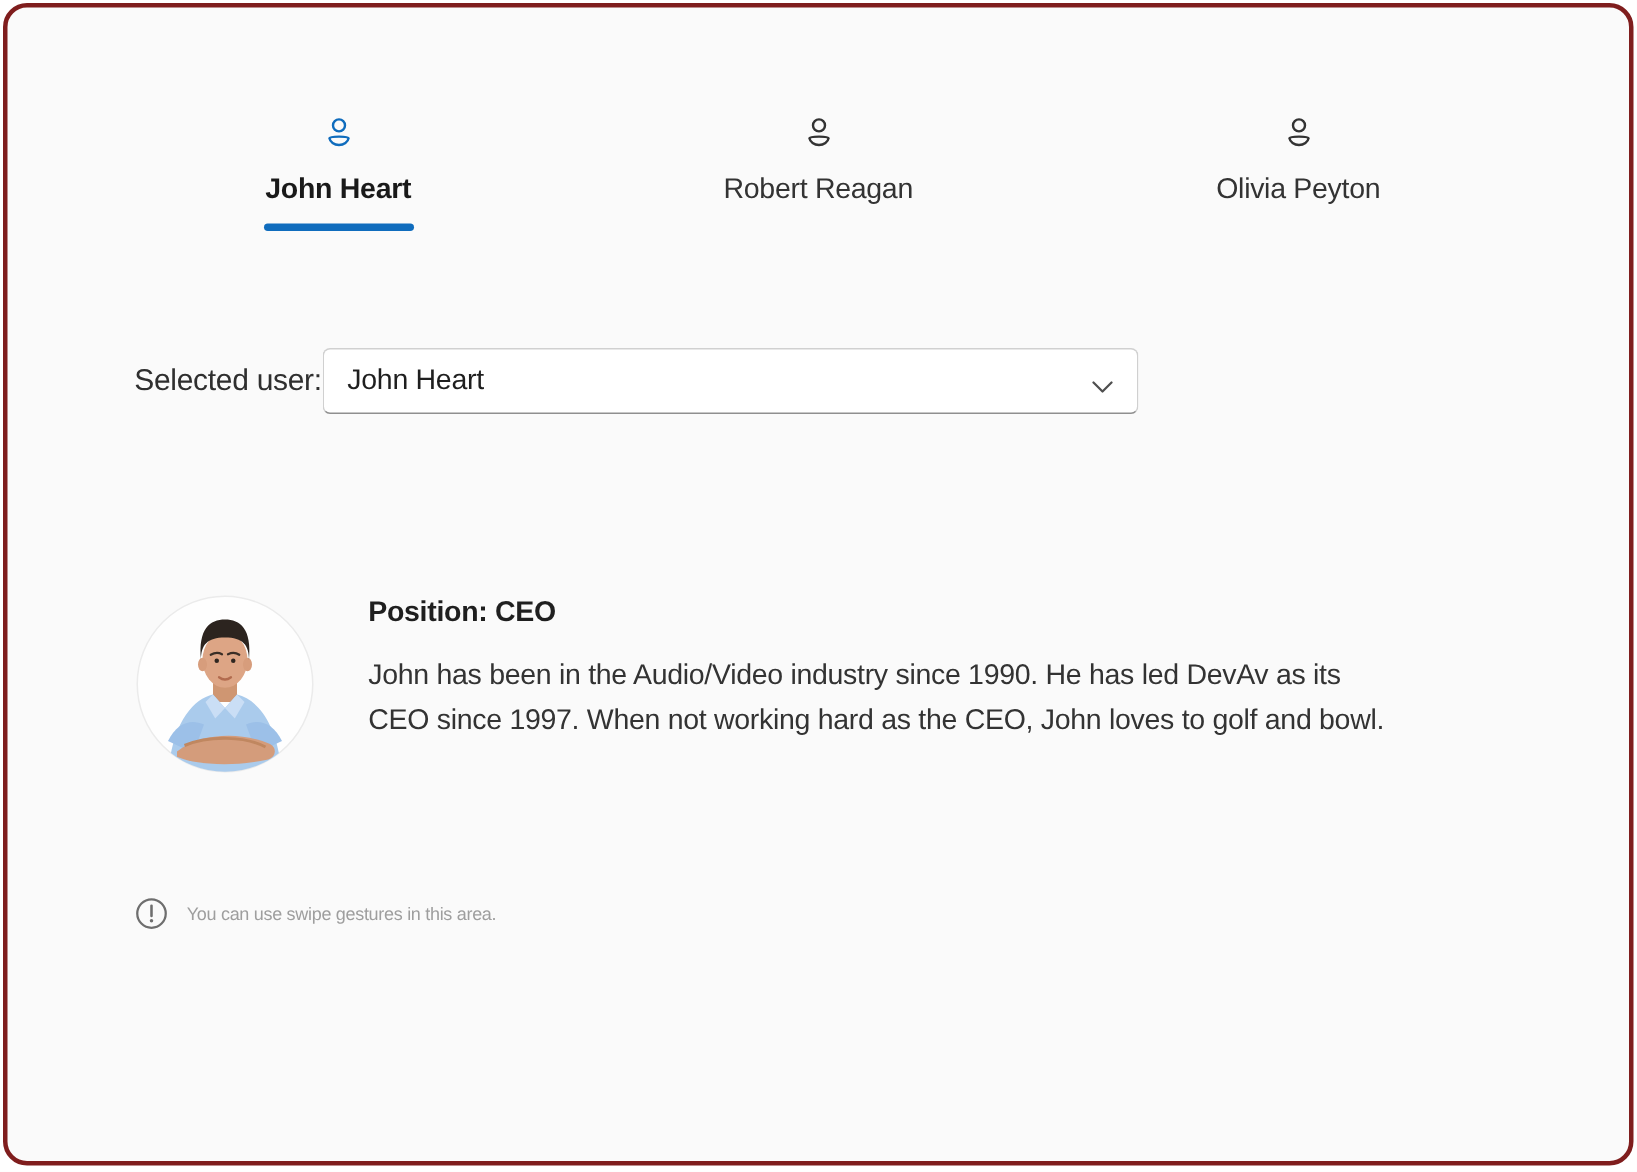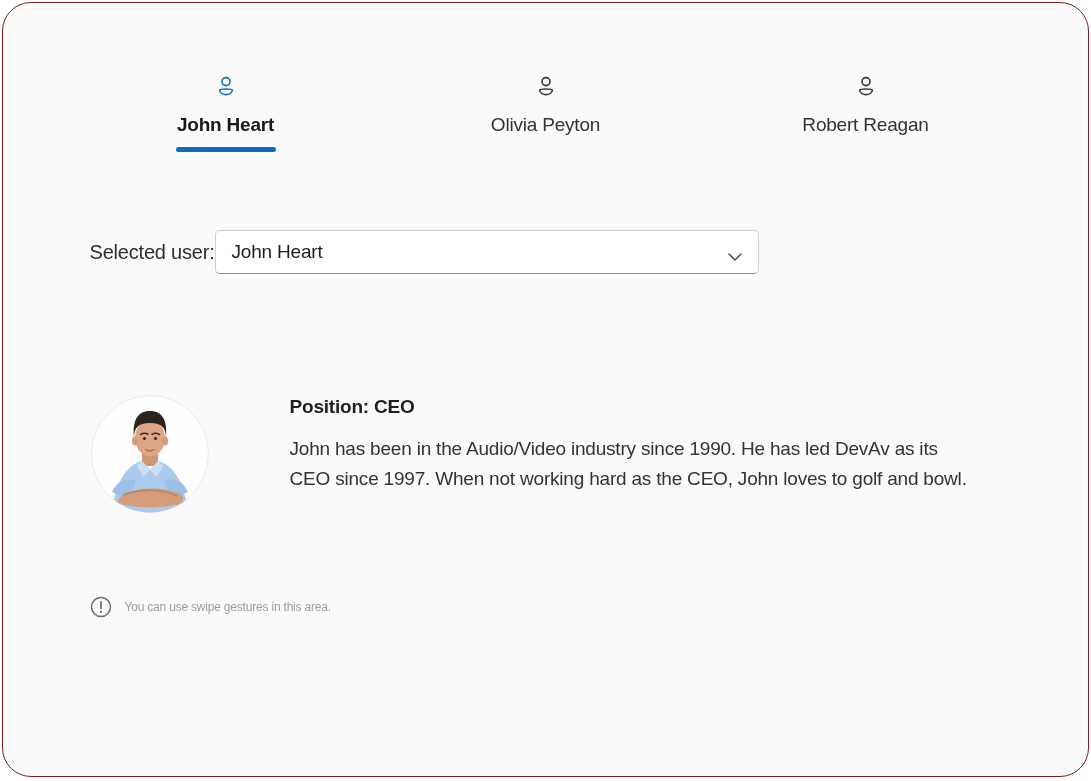--- a/index.html
+++ b/index.html
@@ -3,22 +3,22 @@
 <meta charset="utf-8">
 <style>
   * { margin: 0; padding: 0; box-sizing: border-box; }
   html, body { width: 1091px; height: 781px; background: #ffffff; overflow: hidden; }
   body { font-family: "Liberation Sans", "DejaVu Sans", sans-serif; color: #333; }
 
   .card {
     position: absolute;
     left: 2px; top: 2px; right: 2px; bottom: 4px;
     background: #fafafa;
-    border: 1px solid #7f1d1d;
-    border-radius: 29px;
+    border: 3px solid #7f1d1d;
+    border-radius: 16px;
     overflow: hidden;
   }
   .inner { width: 960px; margin: 0 auto; }
 
   
   .tabs {
     margin-top: 72px;
     display: flex;
   }
   .tab {
@@ -73,21 +73,20 @@
     color: #1f1f1f;
     letter-spacing: -0.2px;
   }
   .chevron-down { width: 14px; height: 9px; }
 
   
   .profile {
     margin-top: 120px;
     padding: 0 24px;
     display: flex;
-    gap: 44px;
   }
   .avatar {
     width: 120px; height: 120px;
     border-radius: 50%;
     flex: 0 0 120px;
   }
   .profile-info { margin-left: 36px; padding-top: 0; }
   .position {
     font-size: 19px;
     line-height: 26px;
@@ -137,32 +136,32 @@
         <div class="tab-underline"></div>
       </div>
 
       <div class="tab">
         <span class="person-icon">
           <svg width="24" height="24" viewBox="0 0 24 24" fill="none">
             <circle cx="12" cy="6.6" r="4" stroke="currentColor" stroke-width="1.6"></circle>
             <path d="M5.6 15.1 C5.9 13.7 18.1 13.7 18.4 15.1 A6.45 5.2 0 0 1 5.6 15.1 Z" stroke="currentColor" stroke-width="1.6"></path>
           </svg>
         </span>
-        <span class="tab-label">Olivia Peyton</span>
+        <span class="tab-label">Robert Reagan</span>
 
       </div>
 
       <div class="tab">
         <span class="person-icon">
           <svg width="24" height="24" viewBox="0 0 24 24" fill="none">
             <circle cx="12" cy="6.6" r="4" stroke="currentColor" stroke-width="1.6"></circle>
             <path d="M5.6 15.1 C5.9 13.7 18.1 13.7 18.4 15.1 A6.45 5.2 0 0 1 5.6 15.1 Z" stroke="currentColor" stroke-width="1.6"></path>
           </svg>
         </span>
-        <span class="tab-label">Robert Reagan</span>
+        <span class="tab-label">Olivia Peyton</span>
 
       </div>
     </div>
 
     <div class="form-row">
       <span class="form-label">Selected user:</span>
       <div class="selectbox">
         <span class="select-value">John Heart</span>
         <span class="chevron-down">
           <svg width="14" height="9" viewBox="0 0 14 9" fill="none">

